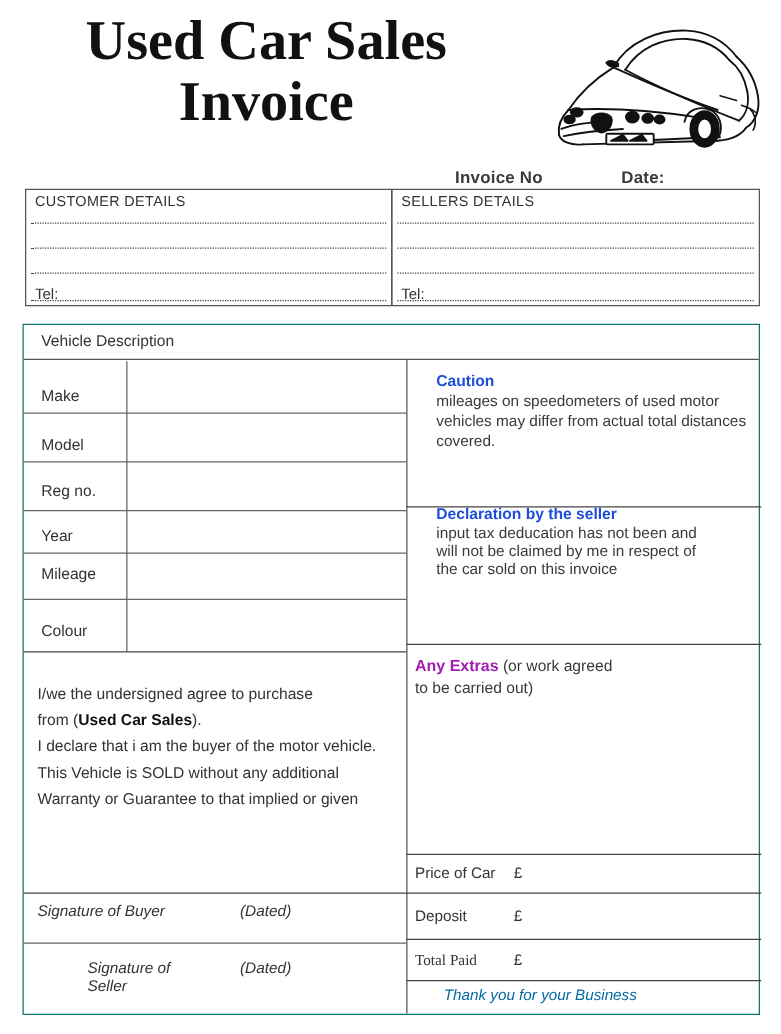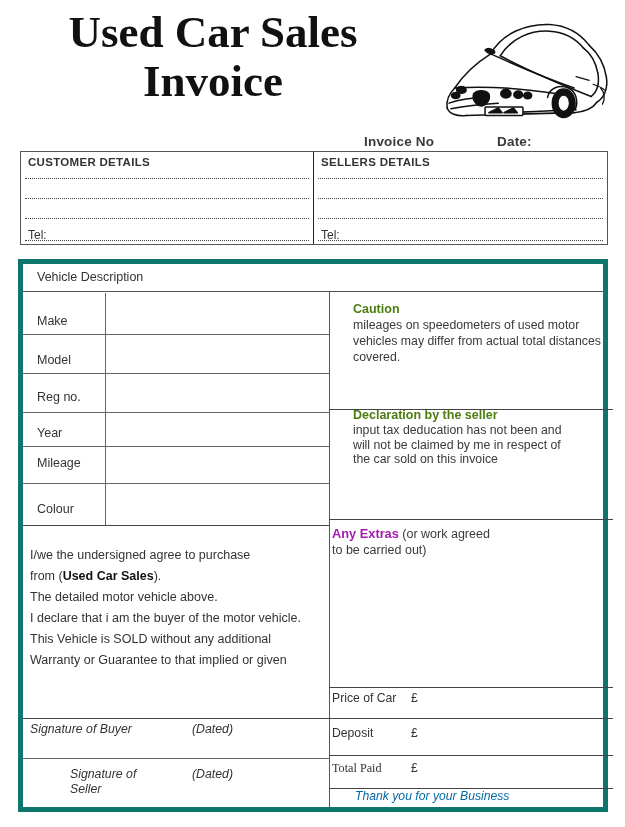--- a/index.html
+++ b/index.html
@@ -52,39 +52,39 @@
     box-sizing:border-box;
   }
   .details .half{
     position:absolute; top:0; bottom:0; width:50%;
     box-sizing:border-box;
   }
   .details .half.left{left:0;border-right:1.5px solid #222;}
   .details .half.right{left:50%;}
   .dh{
     position:absolute; left:7px; top:4px;
-    font-size:11.5px; font-weight:bold; color:#333;
+    font-size:11.5px; font-weight:normal; color:#333;
     letter-spacing:.3px;
   }
   .dotline{
     position:absolute; left:4px; right:4px;
     border-bottom:1.5px dotted #444;
     height:0;
   }
   .tel{
     position:absolute; left:7px; bottom:2px;
     font-size:12px; color:#333;
   }
 
   
   .tbl{
     position:absolute;
     left:18px; top:259px;
     width:590px; height:553px;
-    border:5px solid #0f766e;
+    border:1px solid #0f766e;
     box-sizing:border-box;
   }
   .vd-head{
     position:absolute; left:0; top:0; right:0; height:28px;
     border-bottom:1px solid #555;
     box-sizing:border-box;
   }
   .vd-head span{
     position:absolute; left:14px; top:6px;
     font-size:12.5px; color:#333;
@@ -102,21 +102,21 @@
   .hline.dark{border-top:1px solid #444;}
 
   .cell-label{
     position:absolute;
     font-size:12.5px;
     color:#333;
   }
 
   
   .rblock{position:absolute;left:330px;}
-  .rblock .hd{font-size:12.5px;font-weight:bold;color:#4d7c0f;}
+  .rblock .hd{font-size:12.5px;font-weight:bold;color:#1d4ed8;}
   .rblock .bd{font-size:12.3px;color:#3a3a3a;line-height:16px;margin-top:1px;}
   .rblock .bd.tight{line-height:14.5px;}
 
   
   .agree{
     position:absolute;left:30px;top:545px;width:290px;
     font-size:12.5px;color:#333;line-height:21px;
   }
   .agree b{font-weight:bold;color:#111;}
   .agree .p{margin:0;}
@@ -276,21 +276,20 @@
     <div class="rblock" style="top:144px;width:225px;">
       <div class="hd">Declaration by the seller</div>
       <div class="bd tight">input tax deducation has not been and will not be claimed by me in respect of the car sold on this invoice</div>
     </div>
 
   </div>
 
   <div class="agree">
     <p class="p">I/we the undersigned agree to purchase</p>
     <p class="p"><span>from (</span><b>Used Car Sales</b><span>).</span></p>
-    <p class="p">The detailed motor vehicle above.</p>
     <p class="p">I declare that i am the buyer of the motor vehicle.</p>
     <p class="p">This Vehicle is SOLD without any additional</p>
     <p class="p">Warranty or Guarantee to that implied or given</p>
   </div>
 
   <div class="extras">
     <span class="hd">Any Extras</span><span class="sub"> (or work agreed</span>
     <span class="sub2">to be carried out)</span>
   </div>
   <div style="position:absolute;left:330px;top:565px;width:272px;height:110px;"></div>

